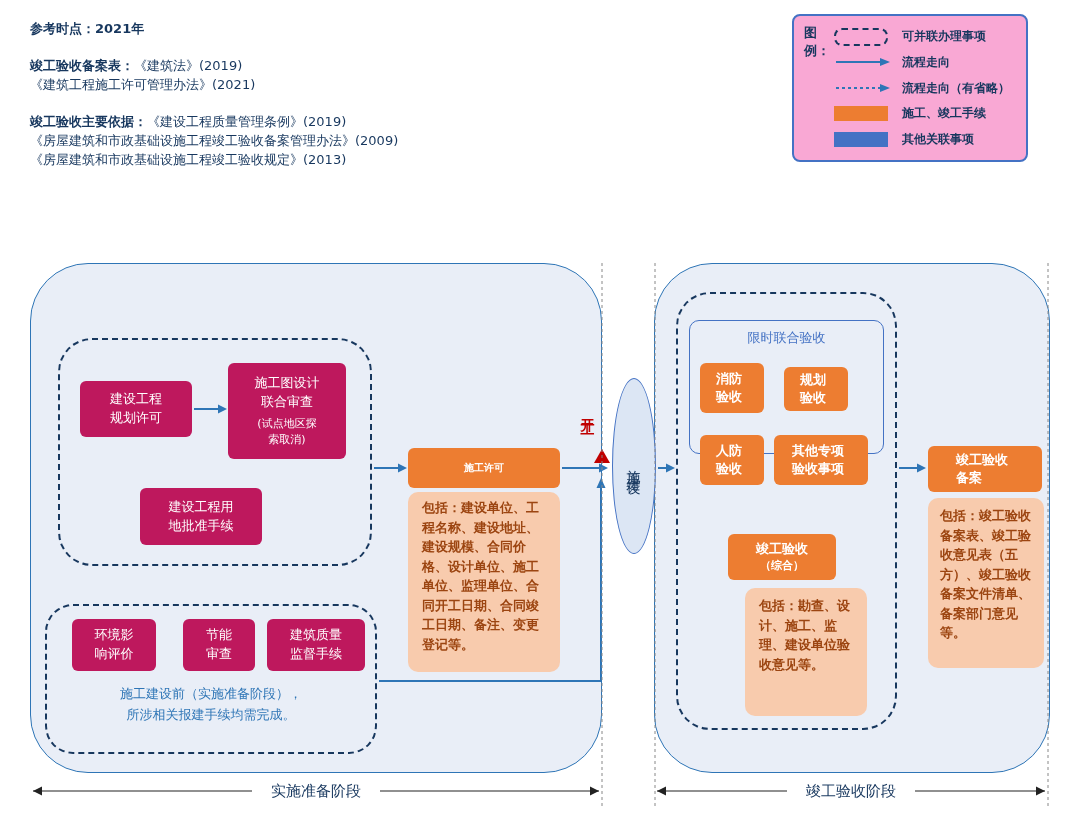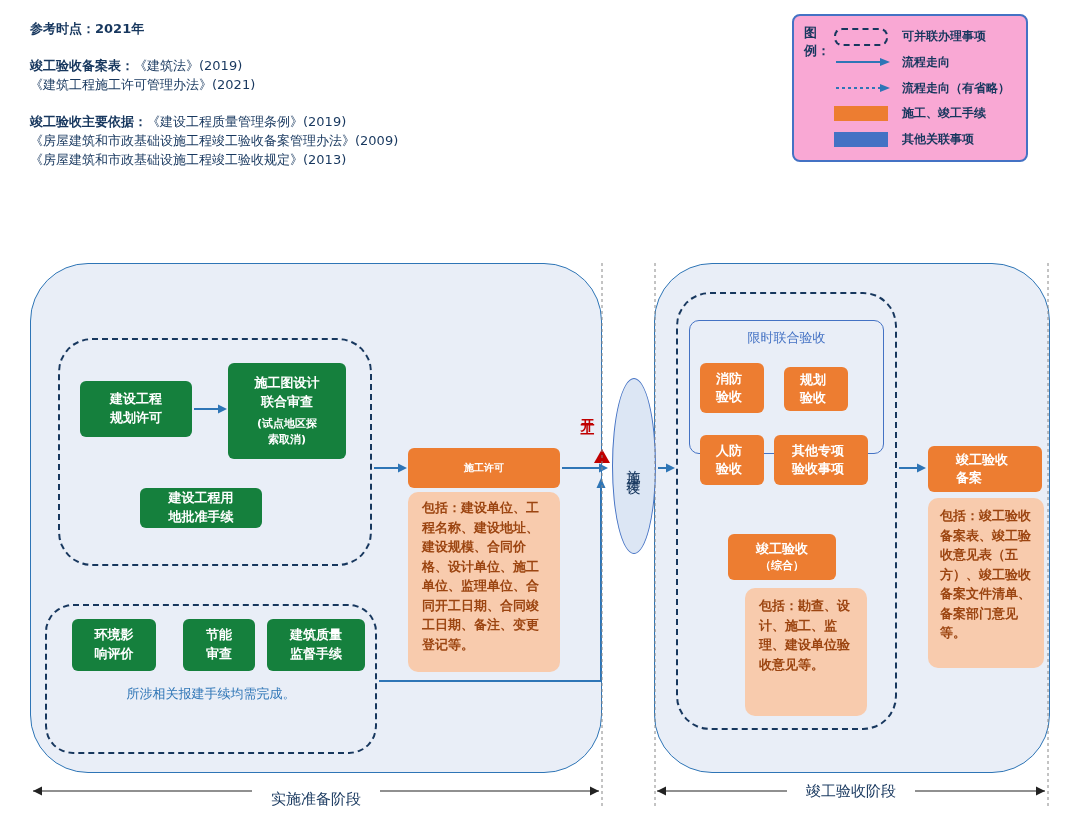--- a/index.html
+++ b/index.html
@@ -13,21 +13,21 @@
   .legend-items{flex:1;display:flex;flex-direction:column;justify-content:space-between;}
   .lrow{display:flex;align-items:center;height:25px;}
   .licon{width:68px;display:flex;align-items:center;}
   .llabel{font-size:12px;font-weight:bold;color:#17375E;white-space:nowrap;}
   .swatch-dash{width:54px;height:18px;border:2px dashed #17375E;border-radius:8px;box-sizing:border-box;}
   .swatch-orange{width:54px;height:15px;background:#ED7D31;}
   .swatch-blue{width:54px;height:15px;background:#4472C4;}
   
   .stagebox{position:absolute;background:#E9EEF7;border:1.5px solid #2E75B6;border-radius:58px;box-sizing:border-box;}
   .dashrect{position:absolute;border:2.5px dashed #17375E;border-radius:34px;box-sizing:border-box;}
-  .bluebox{position:absolute;background:#15803d;color:#fff;border-radius:6px;display:flex;align-items:center;justify-content:center;text-align:center;font-size:13px;font-weight:bold;line-height:1.45;box-sizing:border-box;}
+  .bluebox{position:absolute;background:#be185d;color:#fff;border-radius:6px;display:flex;align-items:center;justify-content:center;text-align:center;font-size:13px;font-weight:normal;line-height:1.45;box-sizing:border-box;}
   .orangebox{position:absolute;background:#ED7D31;color:#fff;border-radius:6px;display:flex;flex-direction:column;align-items:center;justify-content:center;font-size:13px;font-weight:bold;line-height:1.4;box-sizing:border-box;}
   .orangebox .sub{font-size:11px;font-weight:bold;}
   .callout{position:absolute;background:#F8CBAD;color:#9C4511;border-radius:10px;font-size:13px;font-weight:bold;line-height:1.5;box-sizing:border-box;}
   .joint{position:absolute;border:1.5px solid #4472C4;border-radius:10px;box-sizing:border-box;}
   .joint-title{position:absolute;top:8px;left:0;width:100%;text-align:center;font-size:13px;color:#4472C4;}
   .prenote{position:absolute;left:55px;top:684px;width:312px;text-align:center;font-size:13px;color:#2E75B6;line-height:1.6;}
   .ellipse{position:absolute;left:612px;top:378px;width:44px;height:176px;background:#DCE6F4;border:1.5px solid #4472C4;border-radius:50%;display:flex;align-items:center;justify-content:center;font-size:14px;color:#17375E;box-sizing:border-box;}
   .vtext{writing-mode:vertical-rl;text-orientation:upright;letter-spacing:4px;}
   .start{position:absolute;left:579px;top:402px;font-size:14px;font-weight:bold;color:#C00000;}
   .overlay{position:absolute;left:0;top:0;z-index:5;pointer-events:none;}
@@ -93,30 +93,31 @@
 
   <div class="stagebox" style="left:30px;top:263px;width:572px;height:510px;"></div>
   <div class="stagebox" style="left:654px;top:263px;width:396px;height:510px;"></div>
 
   <div class="dashrect" style="left:58px;top:338px;width:314px;height:228px;"></div>
   <div class="bluebox" style="left:80px;top:381px;width:112px;height:56px;padding:0 26px;">建设工程规划许可</div>
   <div class="bluebox" style="left:228px;top:363px;width:118px;height:96px;padding:0 24px;flex-direction:column;">
     <span>施工图设计联合审查</span>
     <span style="font-size:11px;margin-top:4px;">(试点地区探索取消)</span>
   </div>
-  <div class="bluebox" style="left:140px;top:488px;width:122px;height:40px;padding:0 26px;">建设工程用地批准手续</div>
+  <div class="bluebox" style="left:140px;top:488px;width:122px;height:57px;padding:0 26px;">建设工程用地批准手续</div>
 
   <div class="orangebox" style="left:408px;top:448px;width:152px;height:40px;font-size:10px;">施工许可</div>
   <div class="callout" style="left:408px;top:492px;width:152px;height:180px;padding:6px 14px;">包括：建设单位、工程名称、建设地址、建设规模、合同价格、设计单位、施工单位、监理单位、合同开工日期、合同竣工日期、备注、变更登记等。</div>
 
   <div class="dashrect" style="left:45px;top:604px;width:332px;height:150px;border-radius:28px;"></div>
   <div class="bluebox" style="left:72px;top:619px;width:84px;height:52px;padding:0 20px;">环境影响评价</div>
   <div class="bluebox" style="left:183px;top:619px;width:72px;height:52px;padding:0 20px;">节能审查</div>
   <div class="bluebox" style="left:267px;top:619px;width:98px;height:52px;padding:0 20px;">建筑质量监督手续</div>
   <div class="prenote">
+    <div>施工建设前（实施准备阶段），</div>
     <div>所涉相关报建手续均需完成。</div>
   </div>
 
   <div class="start"><span class="vtext">开工</span></div>
   <div class="ellipse">
       <span class="vtext">施工建设</span>
     </div>
 
   <div class="dashrect" style="left:676px;top:292px;width:221px;height:438px;"></div>
   <div class="joint" style="left:689px;top:320px;width:195px;height:134px;">
@@ -157,16 +158,16 @@
     <line x1="1048" y1="263" x2="1048" y2="806" stroke="#888" stroke-width="1" stroke-dasharray="3 3"></line>
 
     <line x1="33" y1="791" x2="599" y2="791" stroke="#222" stroke-width="1.2"></line>
     <polygon points="42,786.5 33,791 42,795.5" fill="#222"></polygon>
     <polygon points="590,786.5 599,791 590,795.5" fill="#222"></polygon>
     <line x1="657" y1="791" x2="1045" y2="791" stroke="#222" stroke-width="1.2"></line>
     <polygon points="666,786.5 657,791 666,795.5" fill="#222"></polygon>
     <polygon points="1036,786.5 1045,791 1036,795.5" fill="#222"></polygon>
   </svg>
 
-  <div class="dimlabel" style="left:252px;width:128px;margin-top:8px;">实施准备阶段</div>
+  <div class="dimlabel" style="left:252px;width:128px;">实施准备阶段</div>
   <div class="dimlabel" style="left:787px;width:128px;">竣工验收阶段</div>
 
 </div>
 
 </body></html>

